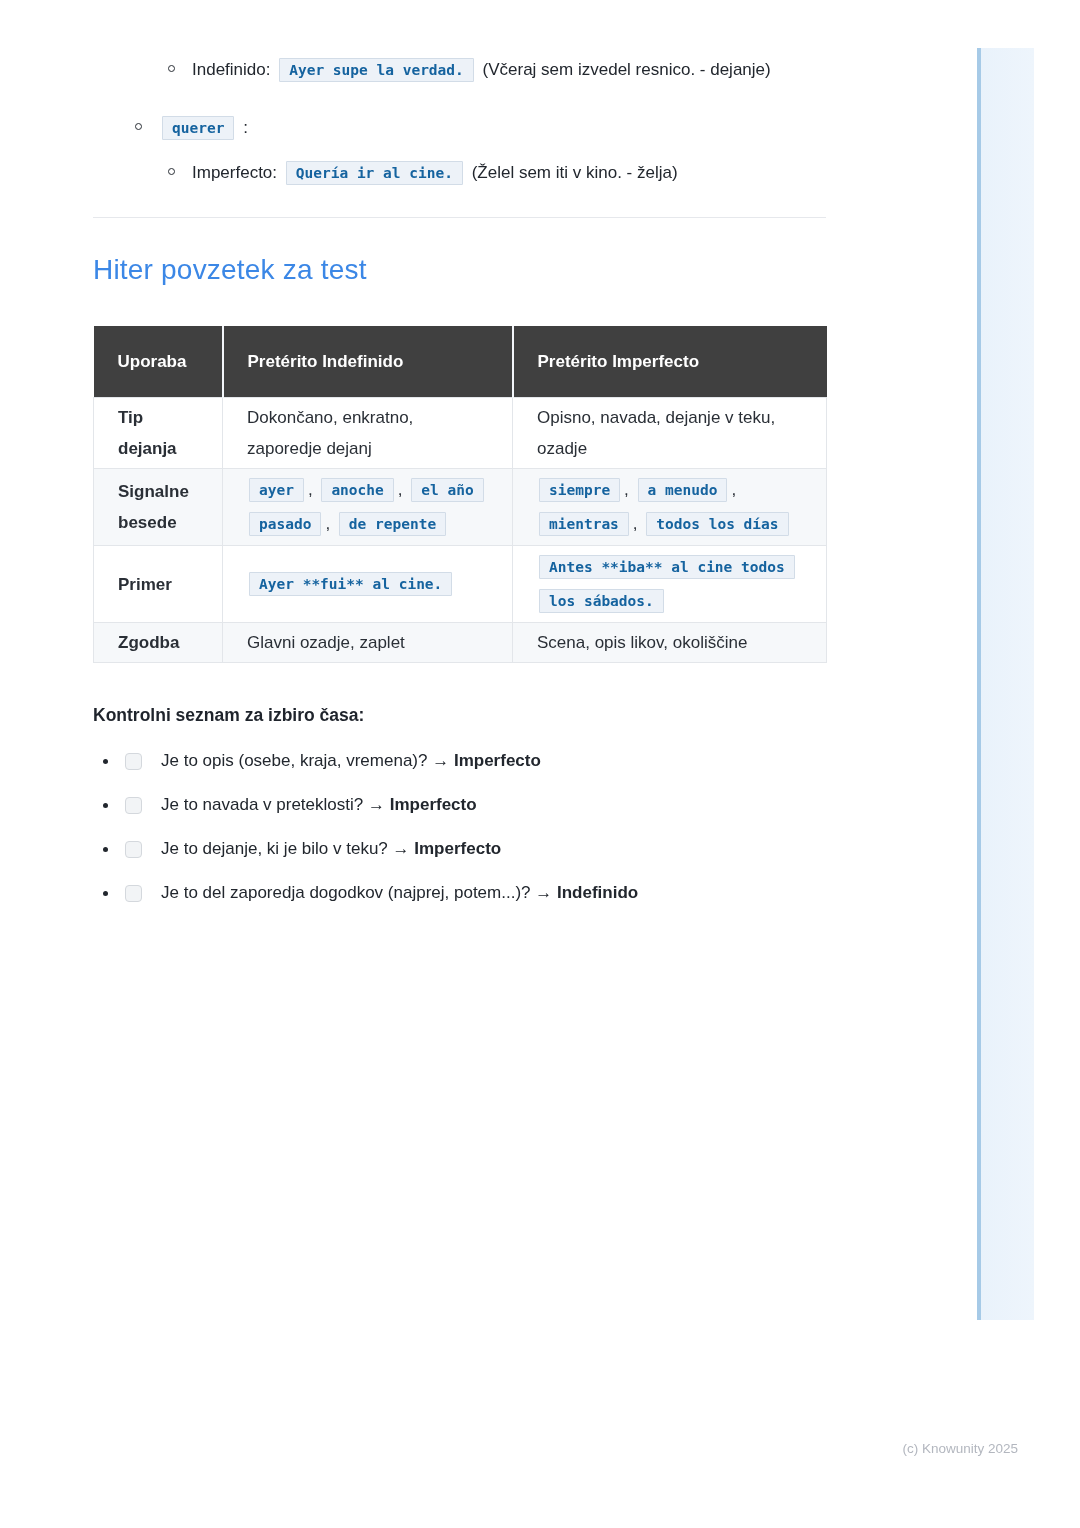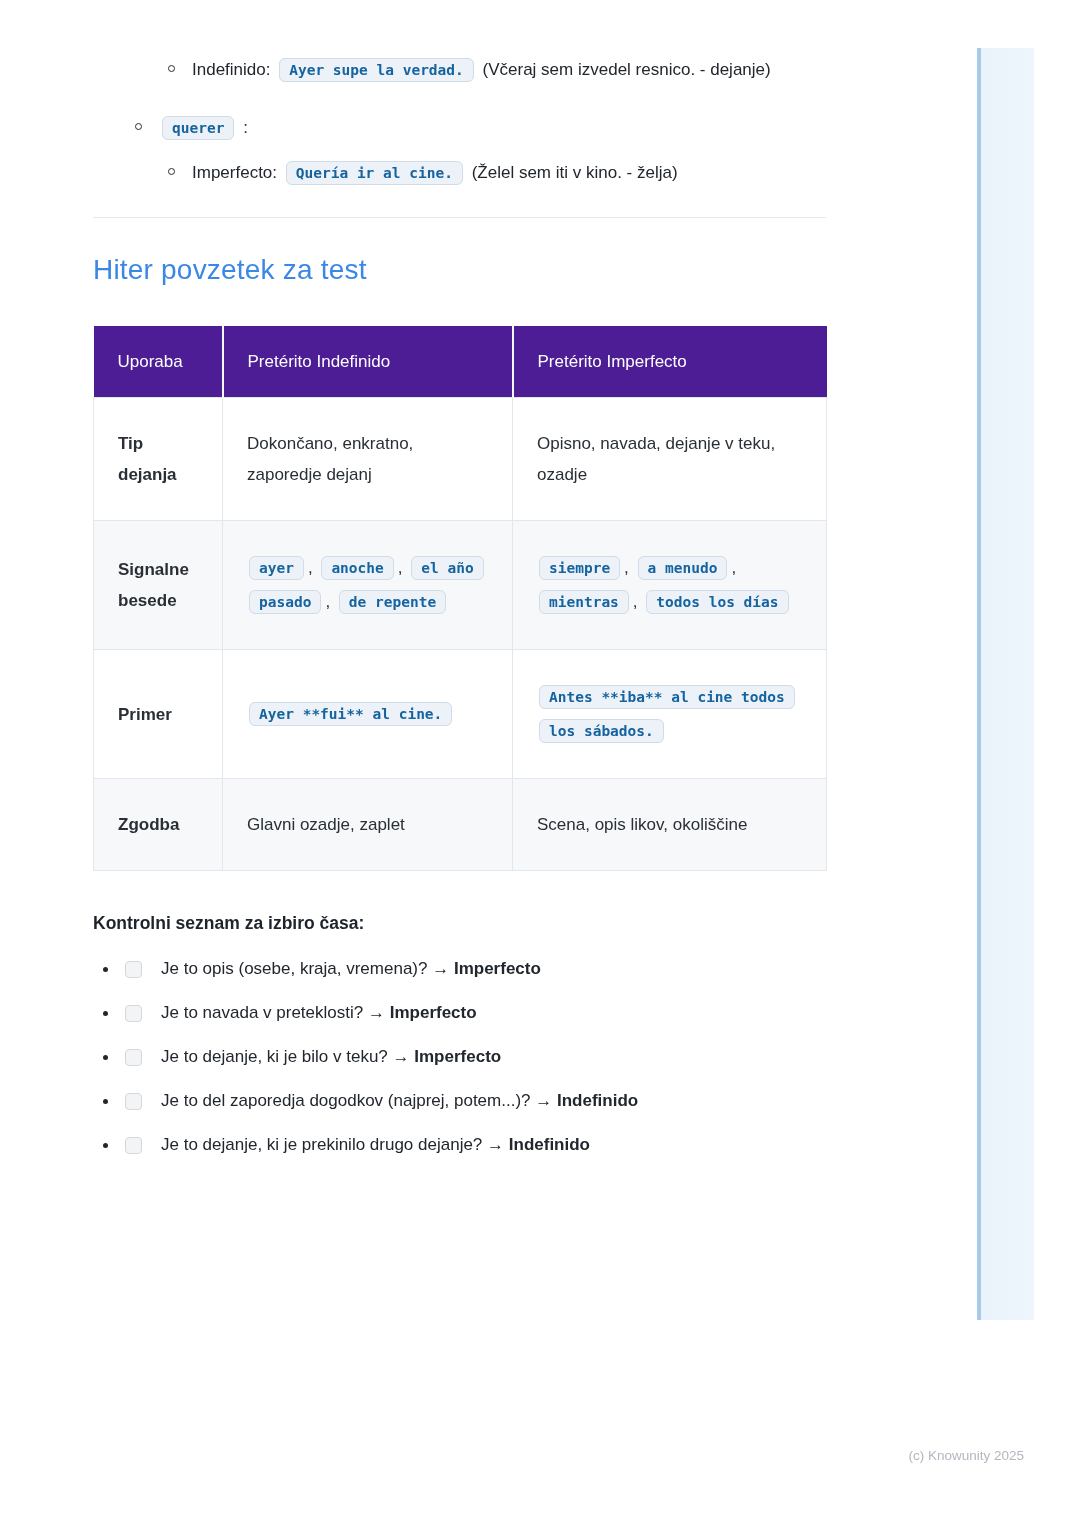--- a/index.html
+++ b/index.html
@@ -27,45 +27,45 @@
   .bullet-circle {
     position: absolute; top: 11px; width: 7px; height: 7px;
     border: 1.6px solid #2a2f36; border-radius: 50%; display: inline-block;
   }
   .nitem.lvl1 > .bullet-circle { left: 42px; }
   .nitem.lvl2 > .bullet-circle { left: 75px; }
 
   .chip {
     font-family: "DejaVu Sans Mono", monospace;
     font-weight: 700; font-size: 14.5px; color: #15639f;
-    background: #edf2f8; border: 1px solid #d2dce7; border-radius: 6px;
+    background: #edf2f8; border: 1px solid #d2dce7; border-radius: 1px;
     padding: 3px 9px; margin: 0 4px;
     -webkit-box-decoration-break: clone; box-decoration-break: clone;
   }
 
   
   hr.divider { border: none; border-top: 1px solid #e6e8ec; margin-top: 28px; }
   h2.section-heading {
     margin-top: 34px; font-size: 28px; line-height: 36px;
     font-weight: 400; color: #3b87e6; letter-spacing: 0.2px;
   }
 
   
   table.summary { border-collapse: collapse; margin-top: 38px; width: 733px; table-layout: fixed; }
   table.summary col.c1 { width: 129px; }
   table.summary col.c2 { width: 290px; }
   table.summary col.c3 { width: 314px; }
   table.summary th {
-    background: #4c1d95; color: #ffffff; font-weight: 400; font-size: 17px;
+    background: #404040; color: #ffffff; font-weight: 700; font-size: 17px;
     text-align: left; padding: 20px 24px; line-height: 31px;
     border-right: 2px solid #f3f6fa;
   }
   table.summary th:last-child { border-right: none; }
   table.summary td {
-    border: 1px solid #e3e6ea; padding: 30px 24px; vertical-align: middle;
+    border: 1px solid #e3e6ea; padding: 4px 24px; vertical-align: middle;
     line-height: 31px; font-size: 17px; color: #2a2f36;
   }
   table.summary tr.alt td { background: #f6f8fa; }
   td.row-label { font-weight: 700; color: #1f242c; }
   td .chip { line-height: 34px; margin: 4px 2px; }
   .chip-sep { margin: 0 2px; }
 
   
   .check-heading { margin-top: 42px; font-size: 17.5px; font-weight: 700; color: #1f242c; }
   .checklist { margin-top: 24px; }
@@ -73,22 +73,22 @@
   .dot { width: 5px; height: 5px; border-radius: 50%; background: #22272e; margin-left: 10px; flex: none; }
   .checkbox {
     width: 17px; height: 17px; border: 1px solid #d4d8dd; background: #f2f4f6;
     border-radius: 4px; margin-left: 17px; flex: none;
   }
   .check-text { margin-left: 19px; white-space: nowrap; }
   .check-text .answer { font-weight: 700; }
 
   
   .footer {
-    position: absolute; top: 1441px; right: 56px;
-    font-size: 13.5px; color: #b3b7bf; margin-top: 7px;
+    position: absolute; top: 1441px; right: 62px;
+    font-size: 13.5px; color: #b3b7bf;
   }
 </style>
 </head>
 <body>
 
 <div class="right-bar"></div>
 
 <div class="content">
 
   <div class="nlist">
@@ -193,23 +193,18 @@
       <span class="check-text"><span>Je to dejanje, ki je bilo v teku? →</span> <span class="answer">Imperfecto</span></span>
     </div>
 
 
     <div class="check-item">
       <span class="dot"></span>
       <span class="checkbox"></span>
       <span class="check-text"><span>Je to del zaporedja dogodkov (najprej, potem...)? →</span> <span class="answer">Indefinido</span></span>
     </div>
 
-    <div class="check-item">
-      <span class="dot"></span>
-      <span class="checkbox"></span>
-      <span class="check-text"><span>Je to dejanje, ki je prekinilo drugo dejanje? →</span> <span class="answer">Indefinido</span></span>
-    </div>
 
   </div>
 
 </div>
 
 <div class="footer">(c) Knowunity 2025</div>
 
 </body></html>

